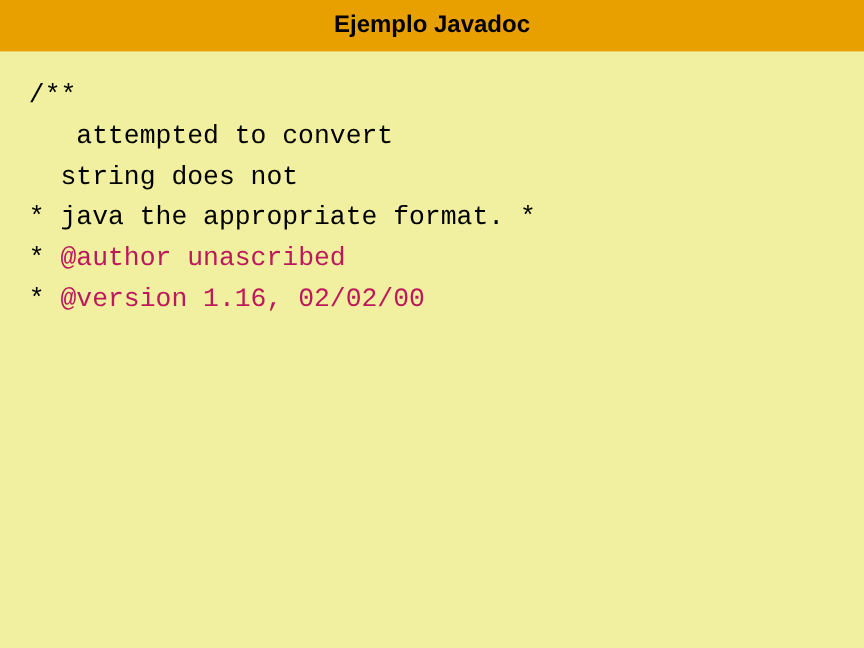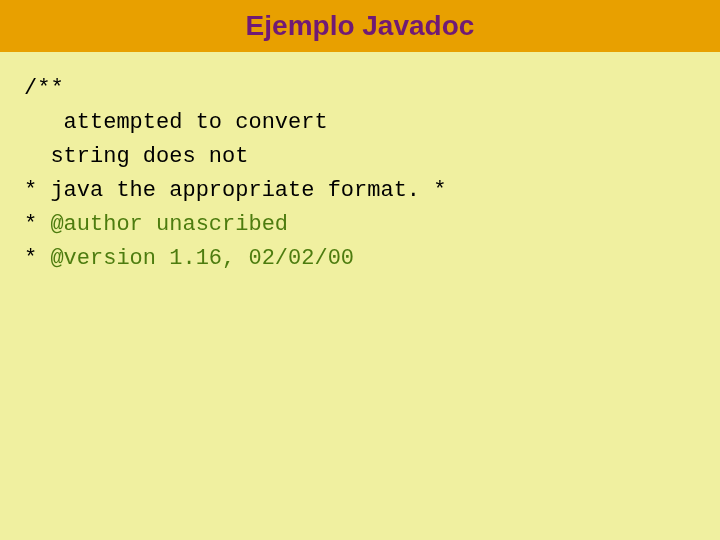--- a/index.html
+++ b/index.html
@@ -17,40 +17,40 @@
     }
 
     .header {
       background-color: #e8a000;
       width: 100%;
       padding: 10px 20px;
       text-align: center;
     }
 
     .header-title {
-      font-size: 28px;
+      font-size: 20px;
       font-weight: bold;
-      color: #701a75;
+      color: #000000;
       font-family: Arial, sans-serif;
     }
 
     .content {
       padding: 20px 24px;
       background-color: #f0f0a0;
     }
 
     .code-line {
       font-size: 22px;
       line-height: 1.55;
       color: #000000;
       font-family: 'Courier New', Courier, monospace;
     }
 
     .highlight {
-      color: #4d7c0f;
+      color: #be185d;
     }
   </style>
 </head>
 <body>
 
 <div class="header">
   <span class="header-title">Ejemplo Javadoc</span>
 </div>
 
 <div class="content">

